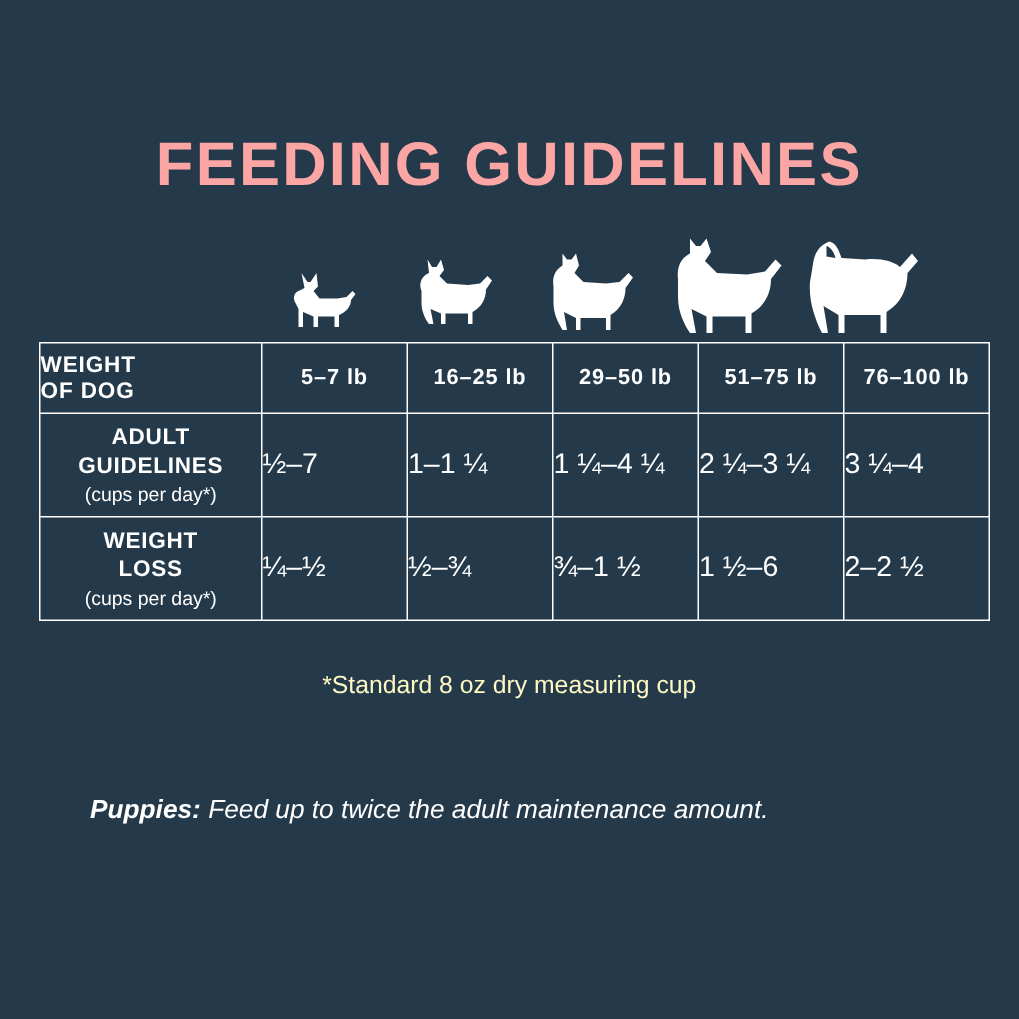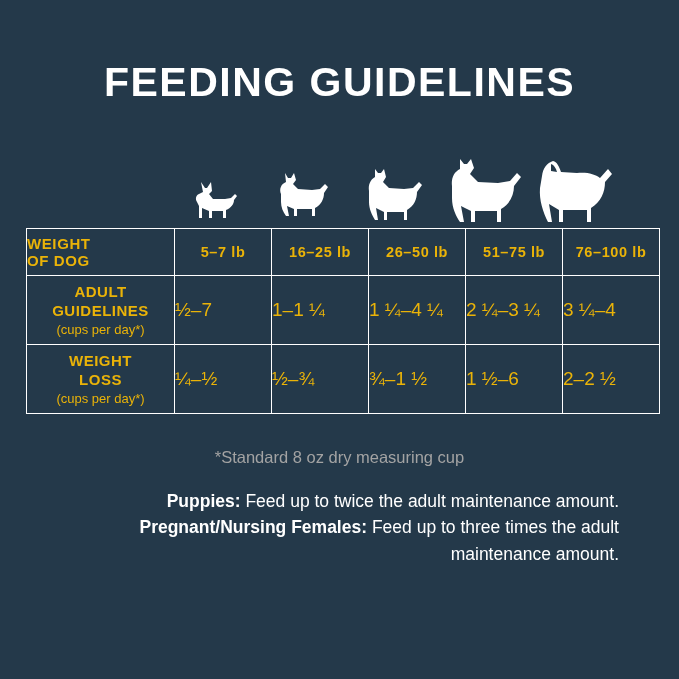--- a/index.html
+++ b/index.html
@@ -18,22 +18,22 @@
     position: relative;
     width: 679px;
     height: 679px;
     box-sizing: border-box;
   }
   .title {
     text-align: center;
     font-size: 41px;
     font-weight: bold;
     letter-spacing: 1.5px;
-    padding-top: 62px;
-    color: #ffffff;
+    padding-top: 89px;
+    color: #fca5a5;
     line-height: 1;
   }
 
   
   .dog-row {
     position: absolute;
     top: 148px;
     left: 172px;
     width: 448px;
     height: 80px;
@@ -57,21 +57,21 @@
     width: 627px;
   }
   table.feeding {
     border-collapse: collapse;
     width: 627px;
     table-layout: fixed;
   }
   table.feeding td, table.feeding th {
     border: 1px solid #ffffff;
     padding: 0;
-    color: #eab308;
+    color: #ffffff;
     vertical-align: middle;
   }
   .col-label { width: 147px; }
   .col-data { width: 96px; }
 
   thead td, thead th {
     height: 46px;
     font-size: 14.5px;
     font-weight: bold;
     letter-spacing: 0.6px;
@@ -109,30 +109,31 @@
     white-space: nowrap;
   }
 
   .footnote {
     position: absolute;
     top: 448px;
     left: 0;
     width: 679px;
     text-align: center;
     font-size: 16.5px;
-    color: #a3a3a3;
+    color: #fef9c3;
   }
   .notes {
     position: absolute;
-    top: 488px;
+    top: 526px;
     left: 60px;
     width: 559px;
-    text-align: right;
+    text-align: left;
     font-size: 17.5px;
     line-height: 1.5;
+    font-style: italic;
   }
   .notes b { font-weight: bold; }
 </style>
 </head>
 <body>
 
 <div class="page">
 
   <div class="title">FEEDING GUIDELINES</div>
 
@@ -167,21 +168,21 @@
   <div class="table-wrap">
     <table class="feeding">
       <thead>
         <tr>
           <th class="col-label hdr-weight">
             <div>WEIGHT</div>
             <div>OF DOG</div>
           </th>
           <th class="col-data hdr-label">5–7 lb</th>
           <th class="col-data hdr-label">16–25 lb</th>
-          <th class="col-data hdr-label">26–50 lb</th>
+          <th class="col-data hdr-label">29–50 lb</th>
           <th class="col-data hdr-label">51–75 lb</th>
           <th class="col-data hdr-label">76–100 lb</th>
         </tr>
       </thead>
       <tbody>
         <tr>
           <td class="col-label row-label">
             <div>ADULT</div>
             <div>GUIDELINES</div>
             <span class="sub">(cups per day*)</span>
@@ -207,18 +208,15 @@
       </tbody>
     </table>
   </div>
 
   <div class="footnote">*Standard 8 oz dry measuring cup</div>
 
   <div class="notes">
     <div>
       <b>Puppies:</b><span> Feed up to twice the adult maintenance amount.</span>
     </div>
-    <div>
-      <b>Pregnant/Nursing Females:</b><span> Feed up to three times the adult maintenance amount.</span>
-    </div>
   </div>
 
 </div>
 
 </body></html>

